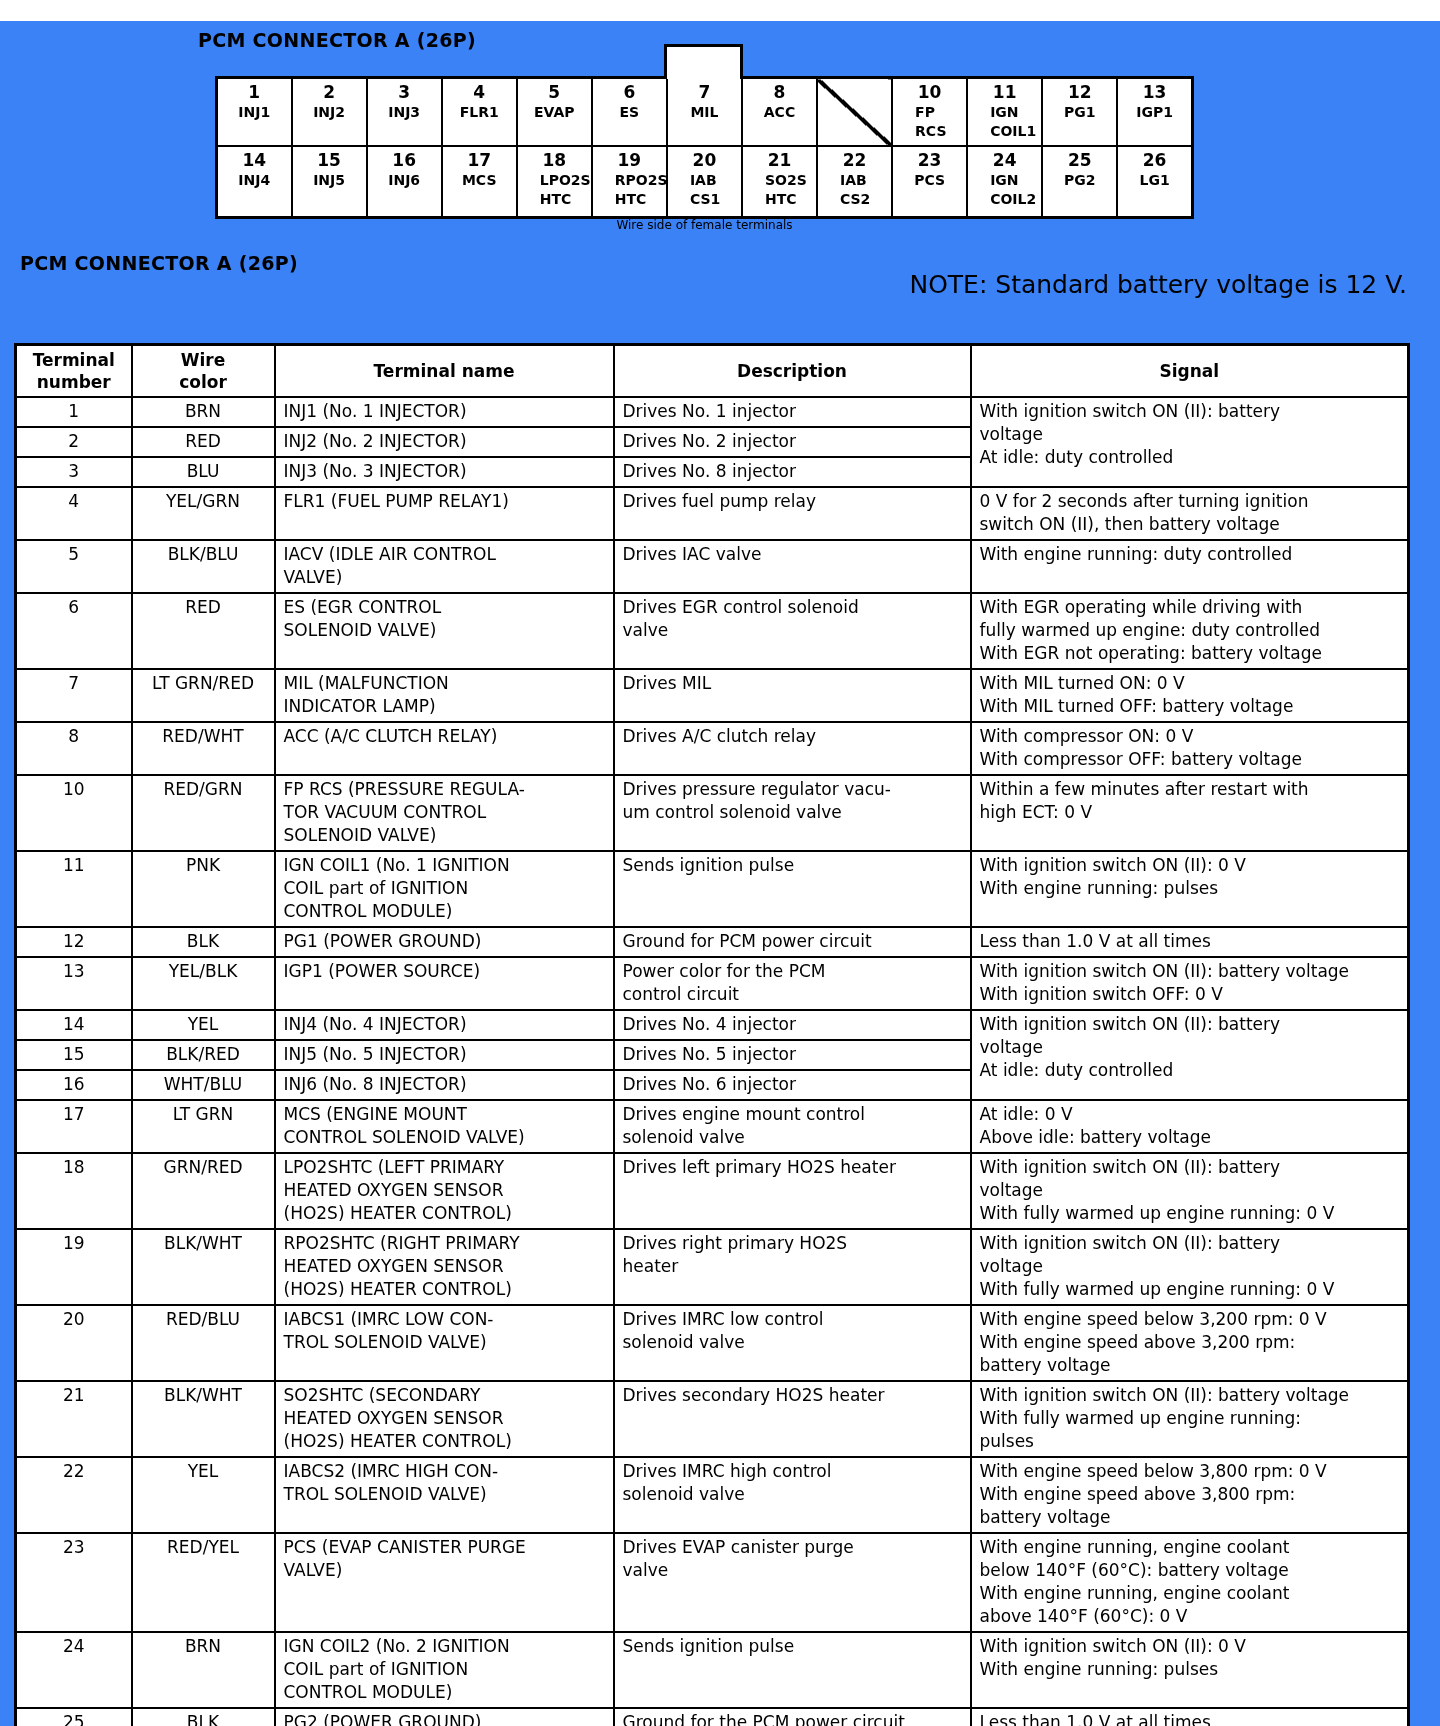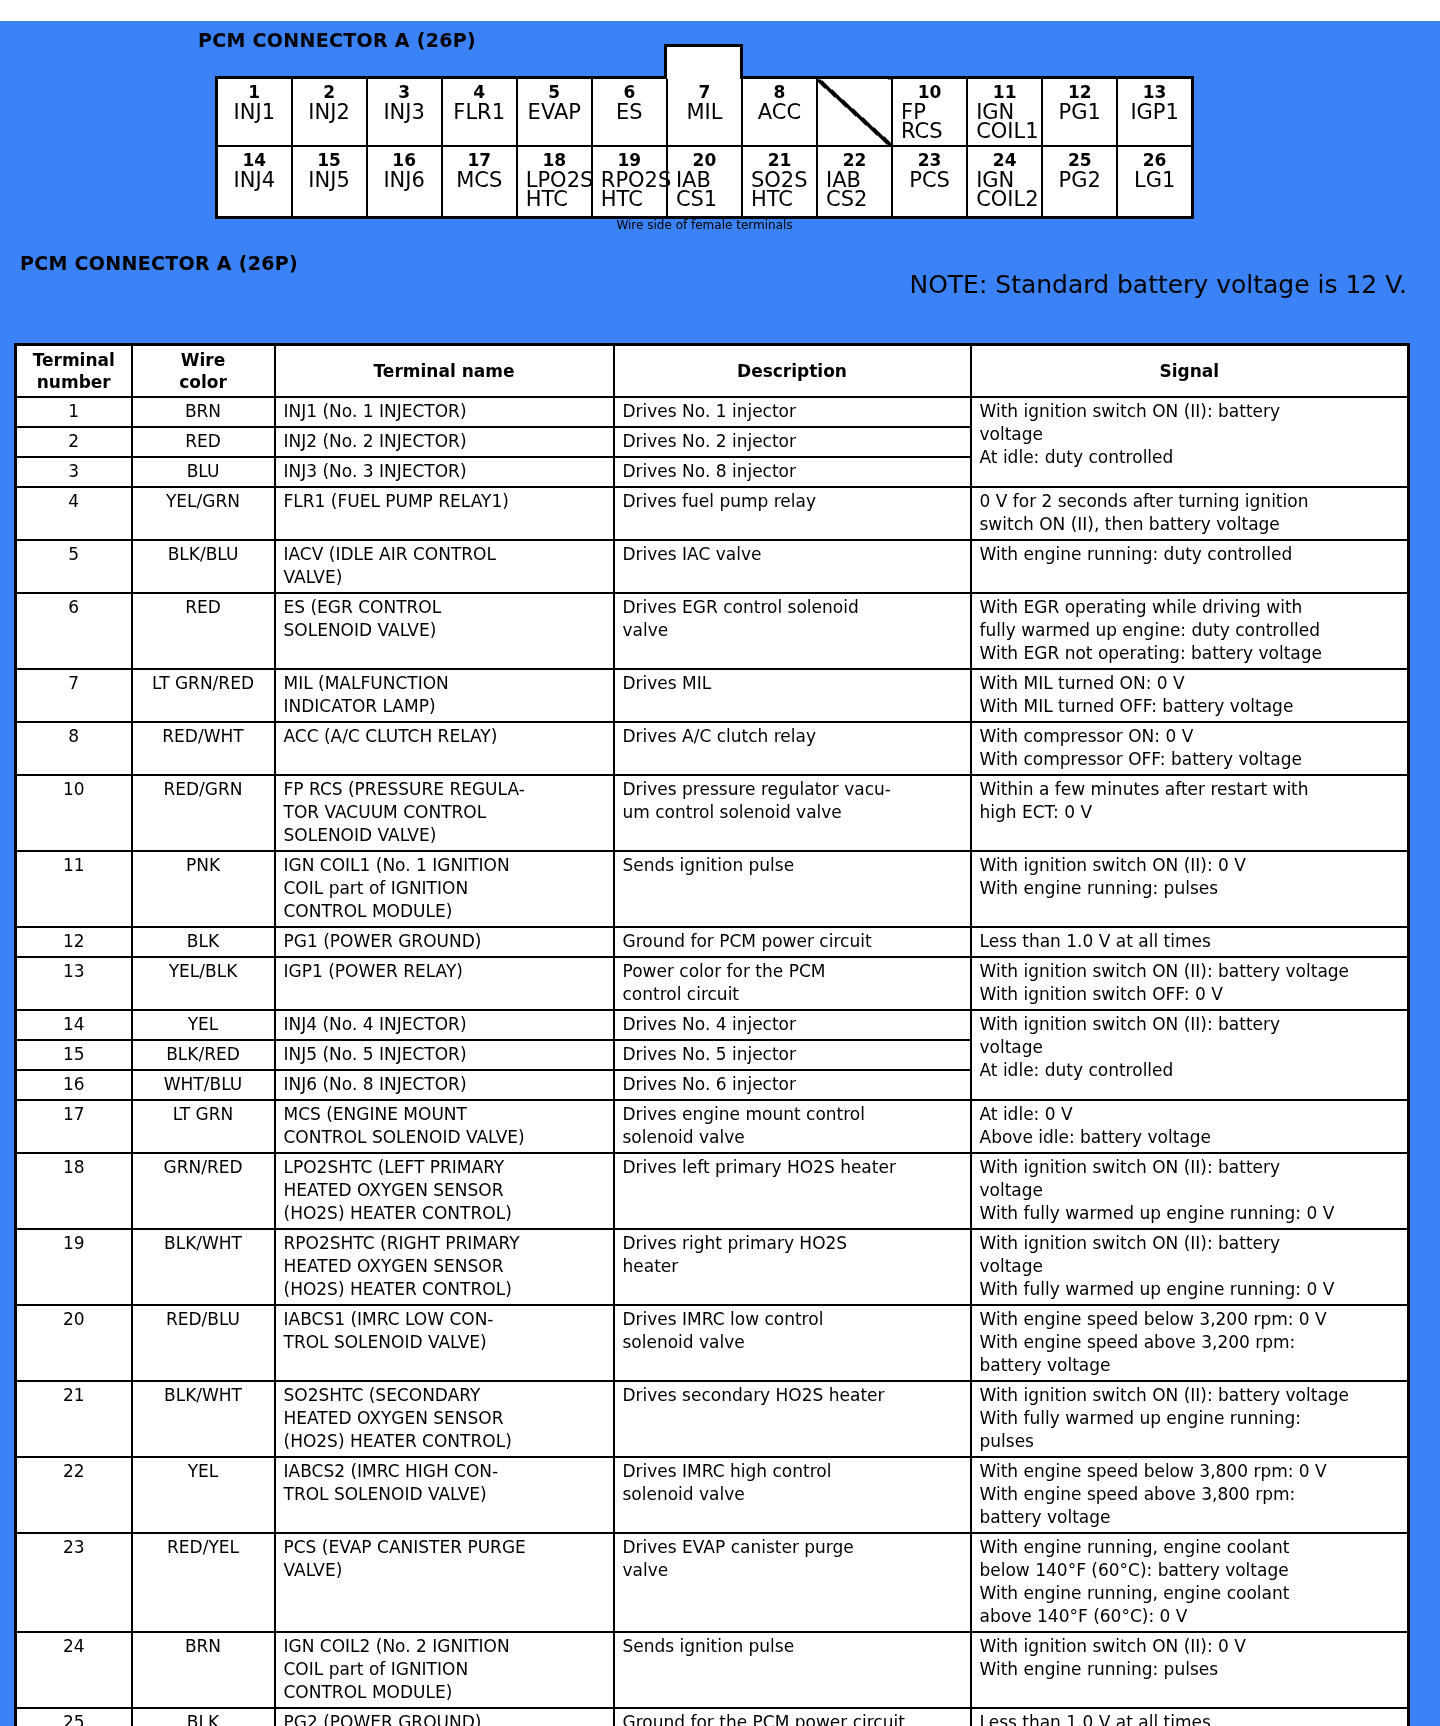--- a/index.html
+++ b/index.html
@@ -10,22 +10,22 @@
   .conn-title { position:absolute; left:198px; top:8px; font-size:19px; font-weight:bold; letter-spacing:.3px; }
 
   .conn-wrap { position:absolute; left:215px; top:55px; }
   .conn-tab { position:absolute; left:449px; top:-32px; width:79px; height:35px;
               border:3px solid #000; border-bottom:none; background:#fff; }
   table.connector { border-collapse:collapse; table-layout:fixed; width:979px; border:3px solid #000; background:#fff; }
   table.connector td { border:2px solid #000; padding:2px 0 4px; text-align:center; vertical-align:top; }
   table.connector tr.rowA td { height:65px; }
   table.connector tr.rowB td { height:71px; }
   .conn-num  { font-weight:bold; font-size:17px; line-height:22px; }
-  .conn-label{ font-weight:normal; font-size:21px; line-height:19px; white-space:pre-line; }
-  .conn-label.left { text-align:left; padding-left:8px; }
+  .conn-label{ font-weight:bold; font-size:14px; line-height:19px; white-space:pre-line; }
+  .conn-label.left { text-align:left; padding-left:22px; }
   td.slash { background:linear-gradient(to top right, #fff 48%, #000 48%, #000 52%, #fff 52%); }
 
   .caption { position:absolute; left:215px; top:197px; width:979px; text-align:center; font-size:12px; }
 
   .section-title { position:absolute; left:20px; top:231px; font-size:19px; font-weight:bold; letter-spacing:.3px; }
   .note { position:absolute; left:14px; top:249px; width:1393px; text-align:right; font-size:25px; }
 
   table.main { position:absolute; left:14px; top:322px; width:1393px;
                border-collapse:collapse; table-layout:fixed; border:3px solid #000; background:#fff; }
   table.main th, table.main td { border:2px solid #000; font-size:17px; white-space:pre-line; }
@@ -275,21 +275,21 @@
         <tr>
           <td class="c-num">12</td>
           <td class="c-wire">BLK</td>
           <td class="c-name">PG1 (POWER GROUND)</td>
           <td class="c-desc">Ground for PCM power circuit</td>
           <td class="c-sig">Less than 1.0 V at all times</td>
         </tr>
         <tr>
           <td class="c-num">13</td>
           <td class="c-wire">YEL/BLK</td>
-          <td class="c-name">IGP1 (POWER RELAY)</td>
+          <td class="c-name">IGP1 (POWER SOURCE)</td>
           <td class="c-desc">Power color for the PCM
 control circuit</td>
           <td class="c-sig">With ignition switch ON (II): battery voltage
 With ignition switch OFF: 0 V</td>
         </tr>
         <tr>
           <td class="c-num">14</td>
           <td class="c-wire">YEL</td>
           <td class="c-name">INJ4 (No. 4 INJECTOR)</td>
           <td class="c-desc">Drives No. 4 injector</td>

